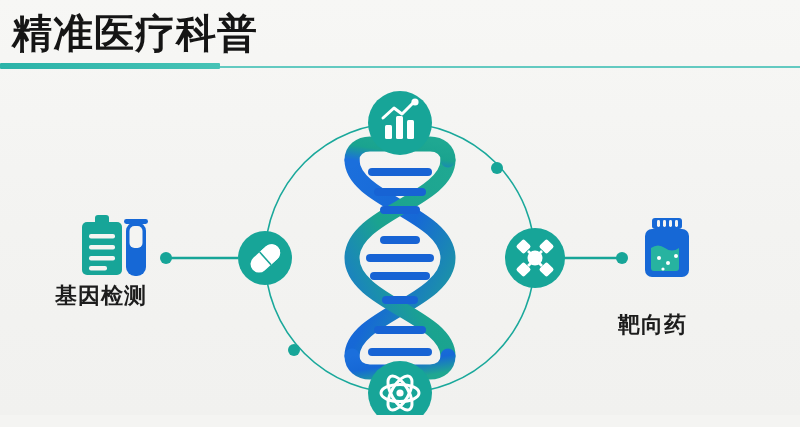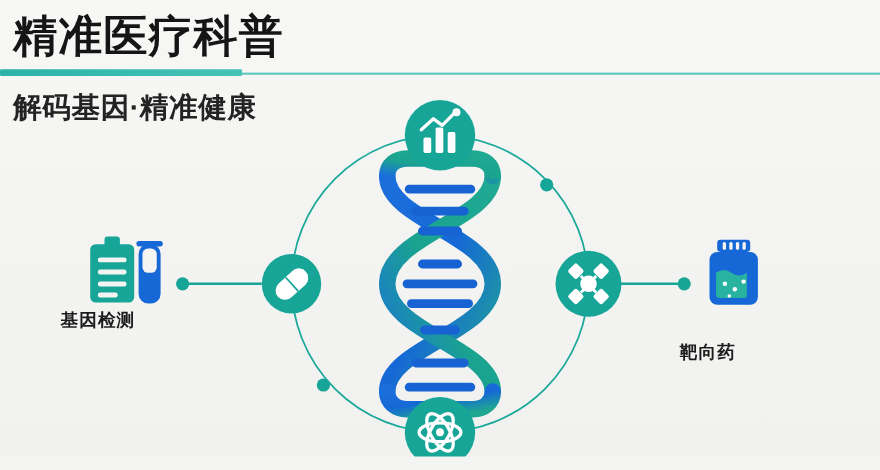--- a/index.html
+++ b/index.html
@@ -71,41 +71,40 @@
   #diagram {
     position: absolute;
     left: 0;
     top: 0;
     width: 800px;
     height: 427px;
   }
 
   .side-label {
     position: absolute;
-    font-size: 16px;
+    font-size: 22px;
     font-weight: 700;
     color: #1c1c1c;
     white-space: nowrap;
     letter-spacing: 1px;
   }
   #label-left  { left: 55px;  top: 281px; }
   #label-right { left: 618px; top: 283px; margin-top: 27px; }
 </style>
 </head>
 <body>
 
 <div id="stage">
 
   <div id="rule-thin"></div>
   <div id="rule-thick"></div>
 
   <div id="header-block">
     <div id="main-title">精准医疗科普</div>
   </div>
-  <div id="subtitle">解码基因·精准健康</div>
 
   <svg id="diagram" viewBox="0 0 800 427">
     <defs>
       <linearGradient id="gradStrandA" x1="0" y1="0" x2="1" y2="1">
         <stop offset="0%" stop-color="#1b6fdc"></stop>
         <stop offset="48%" stop-color="#1668d6"></stop>
         <stop offset="100%" stop-color="#1fa791"></stop>
       </linearGradient>
       <linearGradient id="gradStrandB" x1="1" y1="0" x2="0" y2="1">
         <stop offset="0%" stop-color="#1fa892"></stop>

